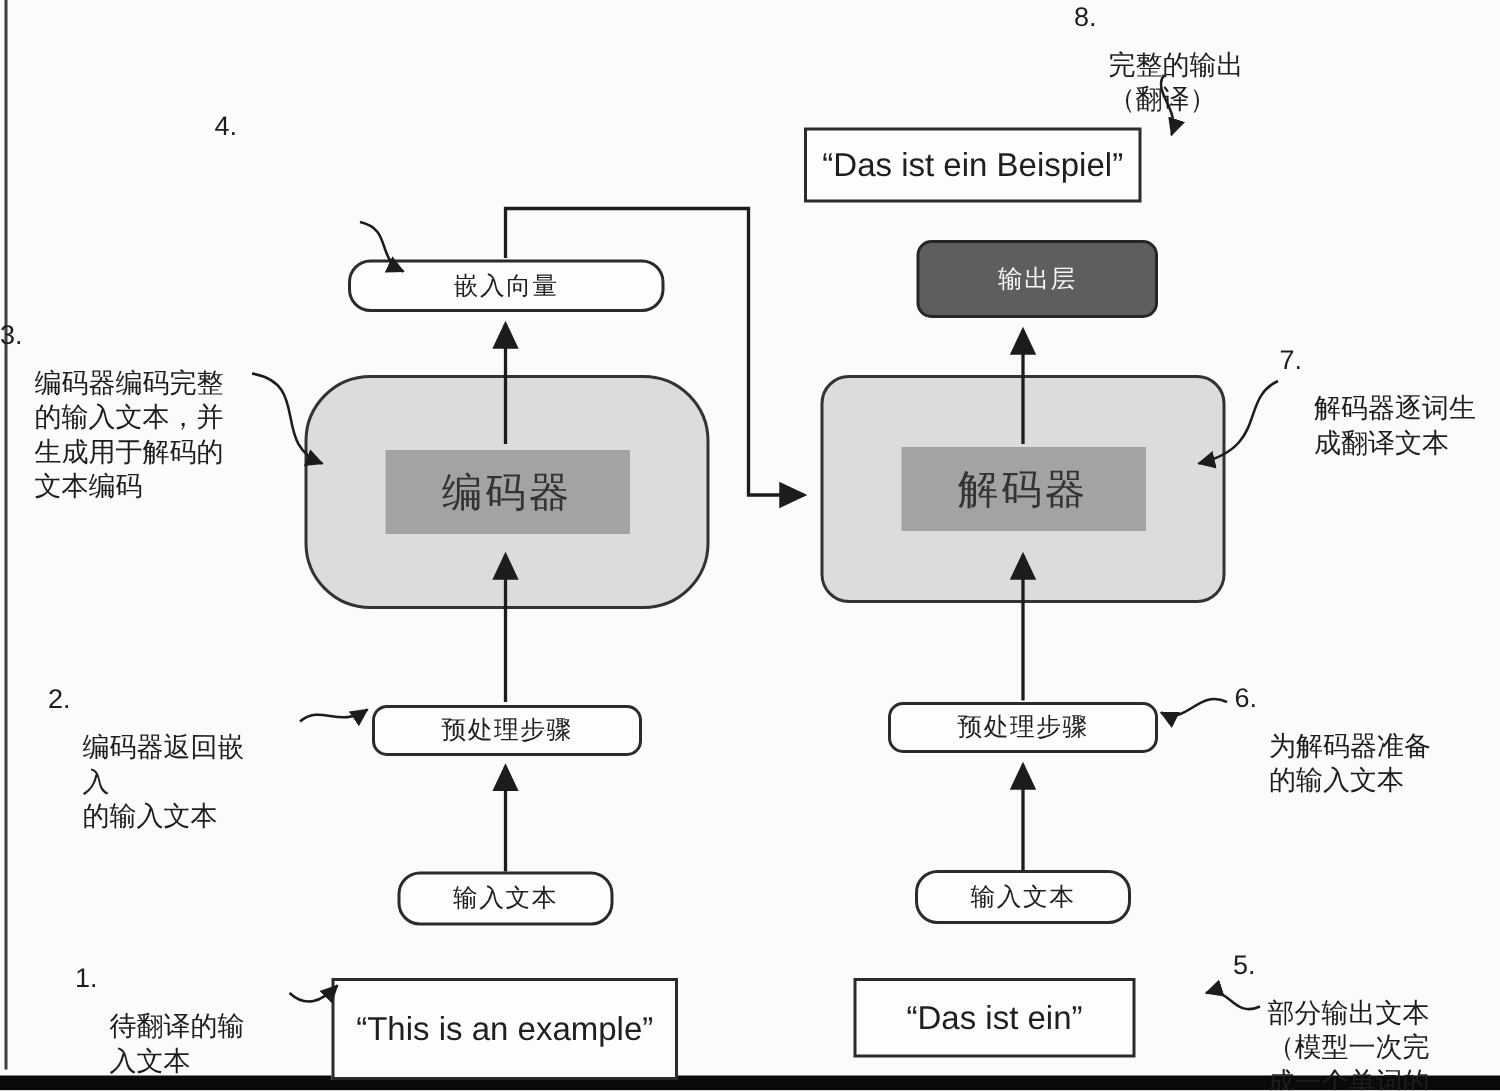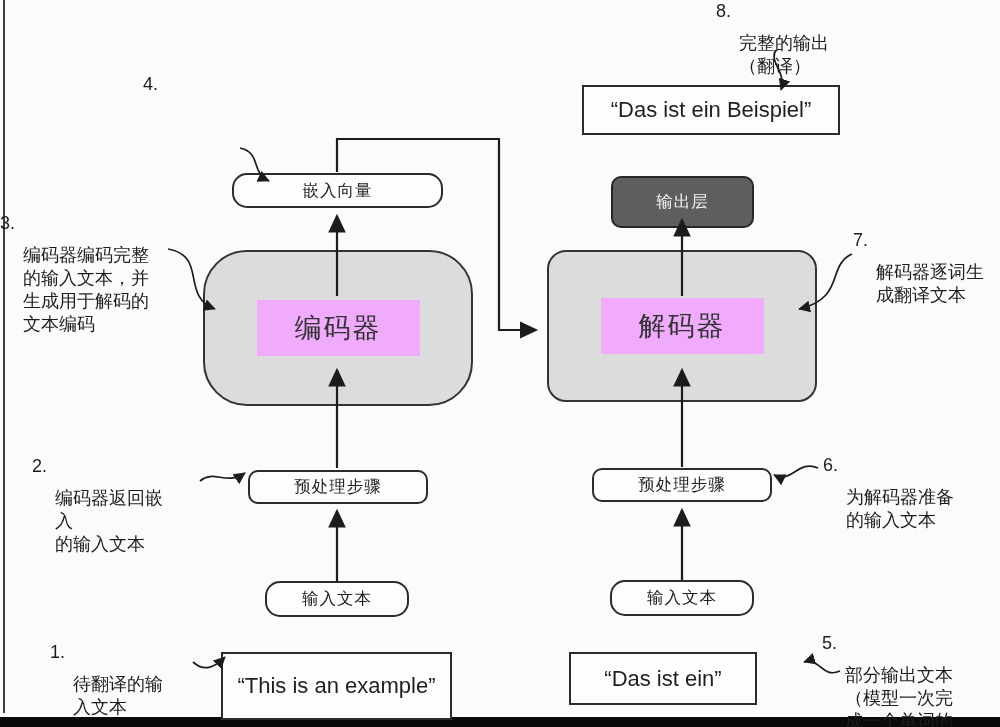--- a/index.html
+++ b/index.html
@@ -19,21 +19,21 @@
     border:2.5px solid #2b2b2b;background:#fdfdfd;
     display:flex;align-items:center;justify-content:center;
     font-size:16.5px;letter-spacing:1px;color:#1f1f1f;
   }
   .rounded-sm{border-radius:10px;}
   .rounded-md{border-radius:15px;}
   .bigbox{
     border-radius:44px;background:#dcdcdc;border-color:#333;
   }
   .bigbox .biglabel{
-    background:#f0abfc;padding:10px 38px;font-size:27px;letter-spacing:2px;color:#333;
+    background:#a3a3a3;padding:10px 38px;font-size:27px;letter-spacing:2px;color:#333;
   }
   .sq{border-radius:0;font-size:22px;letter-spacing:0;}
   .dark{background:#5e5e5e;border-color:#262626;color:#f5f5f5;}
 
   
   .ann{
     position:absolute;display:flex;gap:8px;
     font-size:18px;line-height:23px;color:#1d1d1d;
   }
   .ann .num{flex:0 0 auto;}
@@ -62,25 +62,25 @@
   </div>
 
   <div class="box rounded-md" style="left:265px;top:581px;width:144px;height:36px;">
     <span>输入文本</span>
   </div>
 
   <div class="box sq" style="left:221px;top:652px;width:231px;height:68px;">
     <span>“This is an example”</span>
   </div>
 
-  <div class="box sq" style="left:582px;top:85px;width:258px;height:50px;align-items:center;">
+  <div class="box sq" style="left:536px;top:85px;width:225px;height:50px;align-items:center;">
     <span>“Das ist ein Beispiel”</span>
   </div>
 
-  <div class="box rounded-sm dark" style="left:611px;top:176px;width:143px;height:52px;align-items:center;">
+  <div class="box rounded-sm dark" style="left:611px;top:160px;width:161px;height:52px;align-items:center;">
     <span>输出层</span>
   </div>
 
   <div class="box bigbox" style="left:547px;top:250px;width:270px;height:152px;border-radius:19px;">
     <span class="biglabel">解码器</span>
   </div>
 
   <div class="box rounded-sm" style="left:592px;top:468px;width:180px;height:34px;">
     <span>预处理步骤</span>
   </div>

